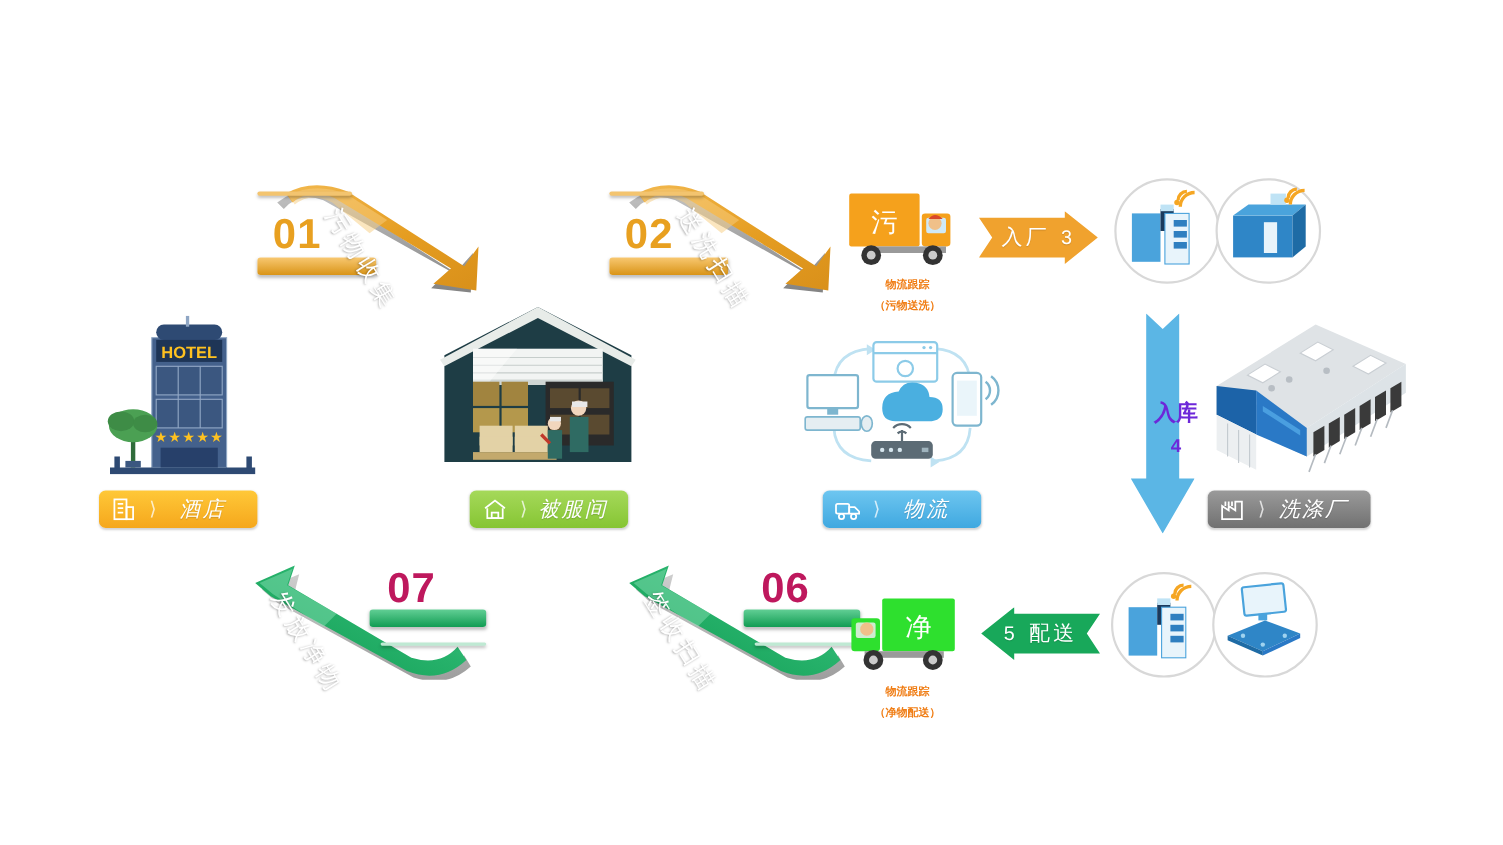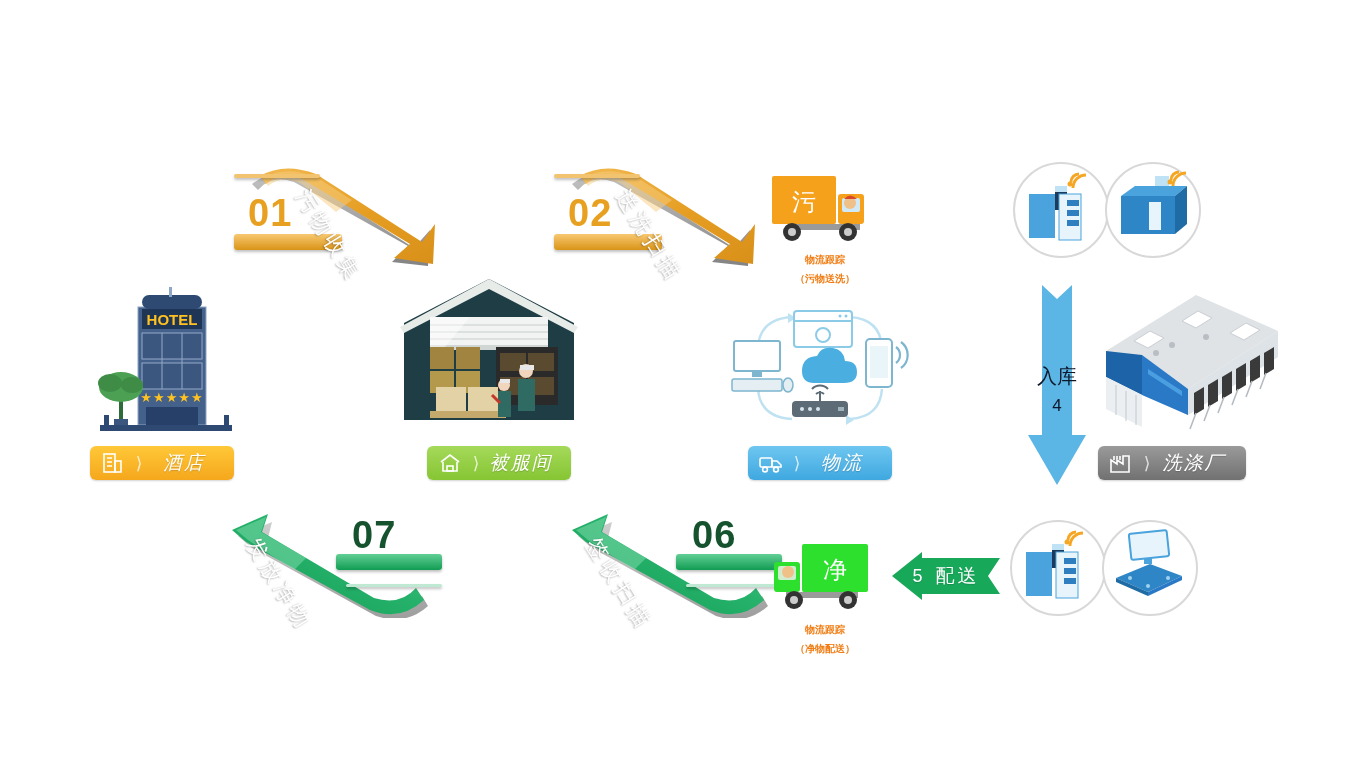--- a/index.html
+++ b/index.html
@@ -32,21 +32,21 @@
   .ribbon{position:absolute;width:210px;height:110px;}
   .ribbon .num{
     position:absolute;font-size:38px;font-weight:bold;letter-spacing:1px;
   }
   .ribbon .bar{position:absolute;height:16px;border-radius:3px;}
   .ribbon .rtxt{
     position:absolute;color:#fff;font-size:22px;letter-spacing:4px;
     text-shadow:0 1px 2px rgba(0,0,0,.35);white-space:nowrap;
   }
   .o-num{color:#e8a020;}
-  .g-num{color:#14532d;}
+  .g-num{color:#be185d;}
   .o-bar{background:linear-gradient(#f8c871,#d99417);box-shadow:0 2px 3px rgba(0,0,0,.25);}
   .g-bar{background:linear-gradient(#62cf95,#119c53);box-shadow:0 2px 3px rgba(0,0,0,.25);}
 
   
   .flatarrow{position:absolute;display:flex;align-items:center;justify-content:center;
     color:#fff;font-size:19px;letter-spacing:3px;}
   .flatarrow span{position:relative;z-index:2;text-shadow:0 1px 1px rgba(0,0,0,.15);}
 
   
   .tcap{position:absolute;text-align:center;color:#f07d14;font-size:10px;
@@ -108,20 +108,29 @@
       <circle cx="78" cy="60" r="9" fill="#333"></circle>
         <circle cx="78" cy="60" r="4" fill="#ccc"></circle>
       <text x="34" y="38" font-size="24" fill="#fff" text-anchor="middle" font-family="DejaVu Sans">污</text>
     </svg>
   </div>
   <div class="tcap" style="left:715px;top:250px;">
     <div>物流跟踪</div>
     <div>（污物送洗）</div>
   </div>
 
+  <div class="abs" style="left:890px;top:192px;width:110px;height:48px;">
+    <svg width="110" height="48" viewBox="0 0 110 48">
+      <path d="M0 6 L12 24 L0 42 L78 42 L78 48 L108 24 L78 0 L78 6 Z" fill="#f0a22e"></path>
+    </svg>
+    <div class="flatarrow" style="left:14px;top:10px;width:80px;height:28px;">
+      <span>入厂</span>
+      <span style="margin-left:10px;font-size:18px;">3</span>
+    </div>
+  </div>
 
   <div class="circ" style="left:1013px;top:162px;width:92px;height:92px;">
     <svg width="88" height="88" viewBox="0 0 88 88">
       <rect x="14" y="30" width="26" height="44" fill="#4aa3dc"></rect>
       <rect x="40" y="26" width="12" height="20" fill="#1b3a5c"></rect>
       <rect x="40" y="22" width="12" height="6" fill="#bfe3f5"></rect>
       <rect x="44" y="30" width="22" height="46" fill="#e8f4fb" stroke="#4aa3dc"></rect>
       <rect x="52" y="36" width="12" height="6" fill="#2f7fc0"></rect>
       <rect x="52" y="46" width="12" height="6" fill="#2f7fc0"></rect>
       <rect x="52" y="56" width="12" height="6" fill="#2f7fc0"></rect>
@@ -306,21 +315,21 @@
       </svg>
     </span>
     <span class="pchev">⟩</span>
     <span class="ptxt">物流</span>
   </div>
 
   <div class="abs" style="left:1028px;top:285px;width:58px;height:200px;">
     <svg width="58" height="200" viewBox="0 0 58 200">
       <path d="M14 0 L29 14 L44 0 L44 150 L58 150 L29 200 L0 150 L14 150 Z" fill="#5bb6e5"></path>
     </svg>
-    <div style="position:absolute;left:0;top:78px;width:58px;text-align:center;color:#0f172a;font-size:20px;line-height:26px;">
+    <div style="position:absolute;left:12px;top:78px;width:58px;text-align:center;color:#6d28d9;font-size:20px;line-height:26px;font-weight:bold;">
       <div>入库</div>
       <div style="font-size:17px;margin-top:4px;">4</div>
     </div>
   </div>
 
   <div class="abs" style="left:1090px;top:285px;width:190px;height:150px;">
     <svg width="190" height="150" viewBox="0 0 190 150">
       <path d="M16 66 L106 10 L188 46 L98 104 Z" fill="#dfe3e6"></path>
       <path d="M16 66 L16 92 L98 130 L98 104 Z" fill="#c9ced3"></path>
       <path d="M98 104 L188 46 L188 72 L98 130 Z" fill="#e9edf0"></path>

